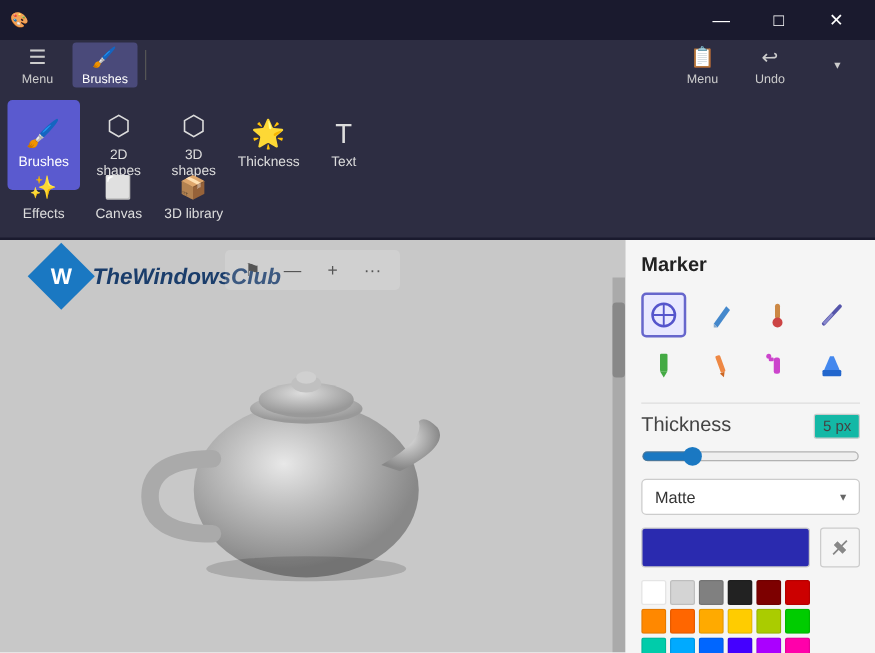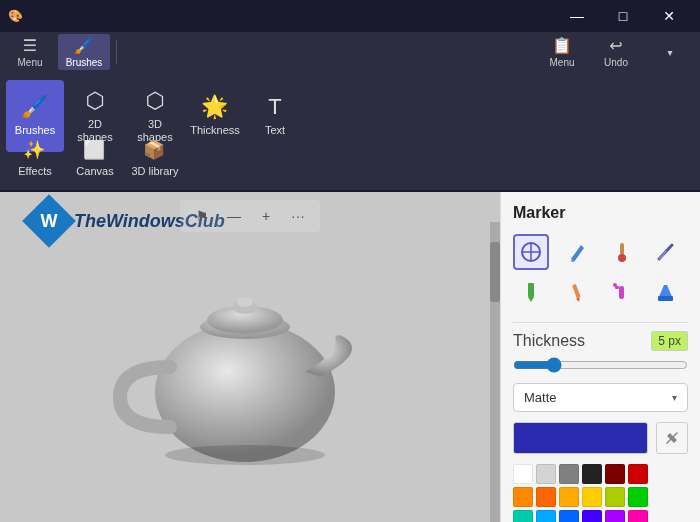--- a/index.html
+++ b/index.html
@@ -163,21 +163,21 @@
     .divider { height: 1px; background: #ddd; margin: 8px 0; }
 
     .thickness-row {
       display: flex; align-items: center; justify-content: space-between;
       margin-bottom: 6px;
     }
     .thickness-label { font-size: 16px; color: #444; }
     .thickness-value {
       font-size: 12px; color: #444;
       border: 1px solid #ccc; border-radius: 2px;
-      padding: 2px 6px; background: #bef264; text-align: right;
+      padding: 2px 6px; background: #14b8a6; text-align: right;
     }
 
     .thickness-slider {
       width: 100%; margin-bottom: 10px;
       accent-color: #1a78c2;
     }
 
     .material-row {
       display: flex; align-items: center; justify-content: space-between;
       border: 1px solid #ccc; border-radius: 4px;

